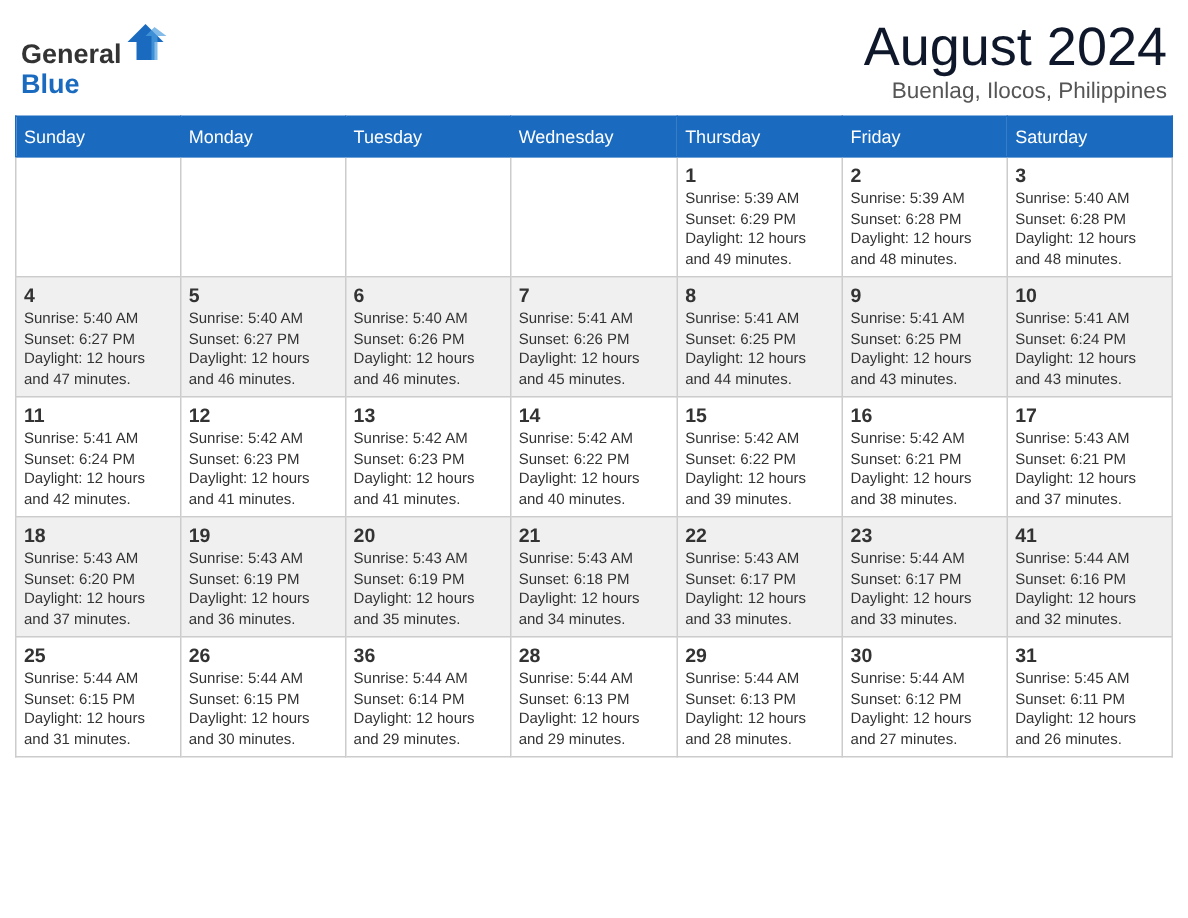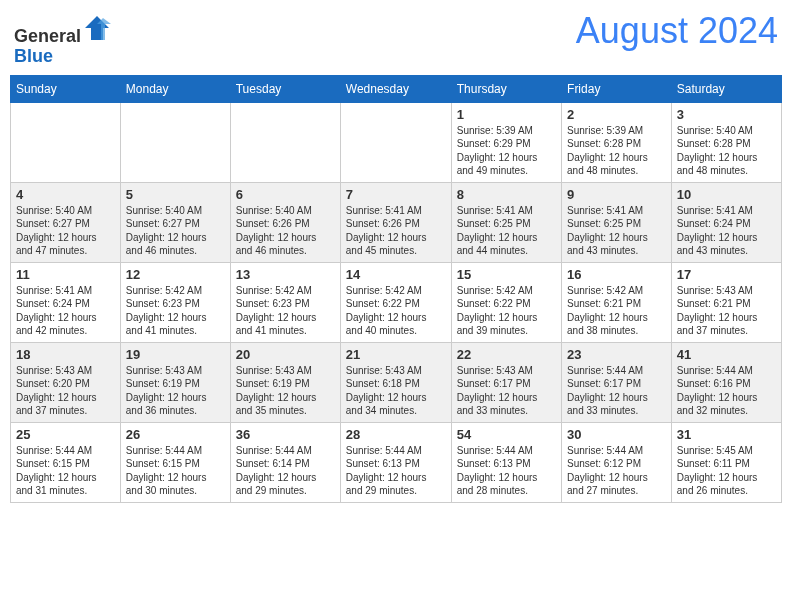--- a/index.html
+++ b/index.html
@@ -33,21 +33,21 @@
       width: 28px;
       height: 28px;
       margin-left: 2px;
     }
     .title-block {
       text-align: right;
     }
     .month-title {
       font-size: 36px;
       font-weight: normal;
-      color: #3b82f6;
+      color: #0f172a;
     }
     .location {
       font-size: 15px;
       color: #555;
     }
     .calendar {
       width: 100%;
       border-collapse: collapse;
       font-size: 10.5px;
     }
@@ -99,20 +99,21 @@
             <polygon points="20,4 28,10 22,10 22,26 18,26 18,10 14,10" fill="#4fa0e0" opacity="0.7"></polygon>
           </svg>
       </div>
       <div class="logo-text">
         <span class="logo-blue">Blue</span>
       </div>
     </div>
   </div>
   <div class="title-block">
     <div class="month-title">August 2024</div>
+    <div class="location">Buenlag, Ilocos, Philippines</div>
   </div>
 </div>
 
 <table class="calendar">
   <thead>
     <tr>
     <th>Sunday</th>
         <th>Monday</th>
         <th>Tuesday</th>
         <th>Wednesday</th>
@@ -325,21 +326,21 @@
 and 29 minutes.</div>
         </td>
         <td>
           <span class="day-num">28</span>
           <div class="day-info" style="white-space: pre-line;">Sunrise: 5:44 AM
 Sunset: 6:13 PM
 Daylight: 12 hours
 and 29 minutes.</div>
         </td>
         <td>
-          <span class="day-num">54</span>
+          <span class="day-num">29</span>
           <div class="day-info" style="white-space: pre-line;">Sunrise: 5:44 AM
 Sunset: 6:13 PM
 Daylight: 12 hours
 and 28 minutes.</div>
         </td>
         <td>
           <span class="day-num">30</span>
           <div class="day-info" style="white-space: pre-line;">Sunrise: 5:44 AM
 Sunset: 6:12 PM
 Daylight: 12 hours

